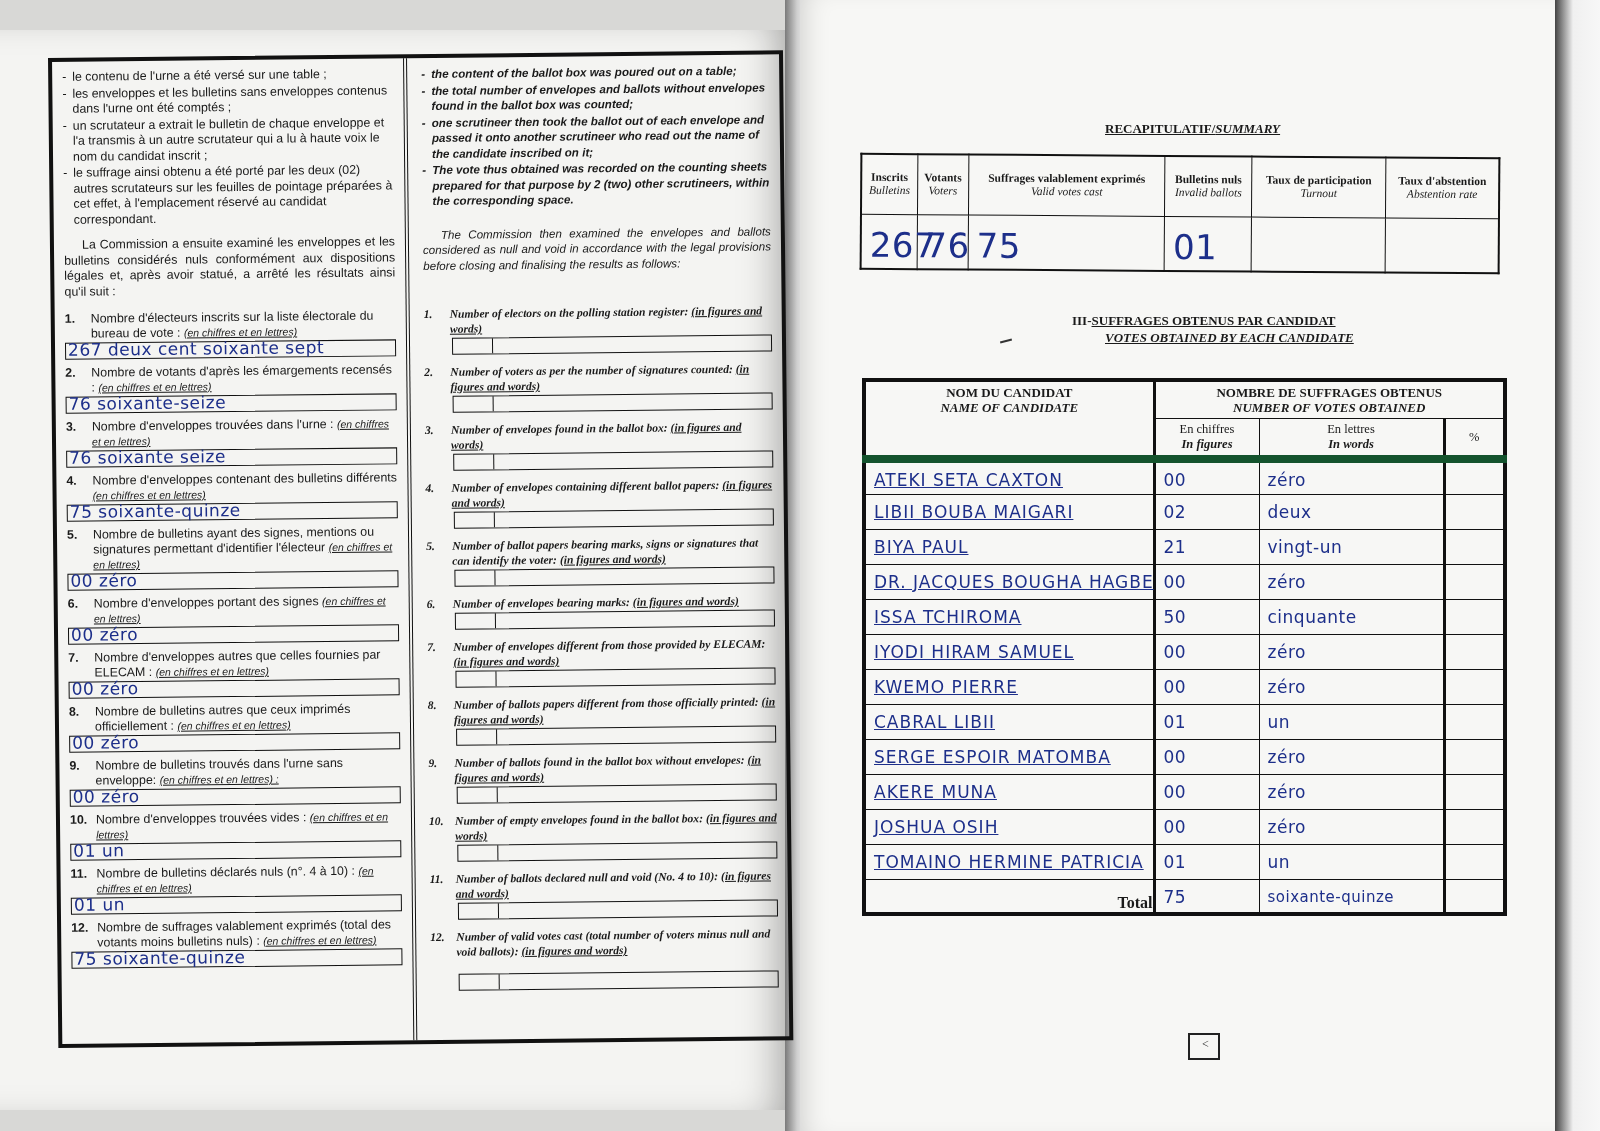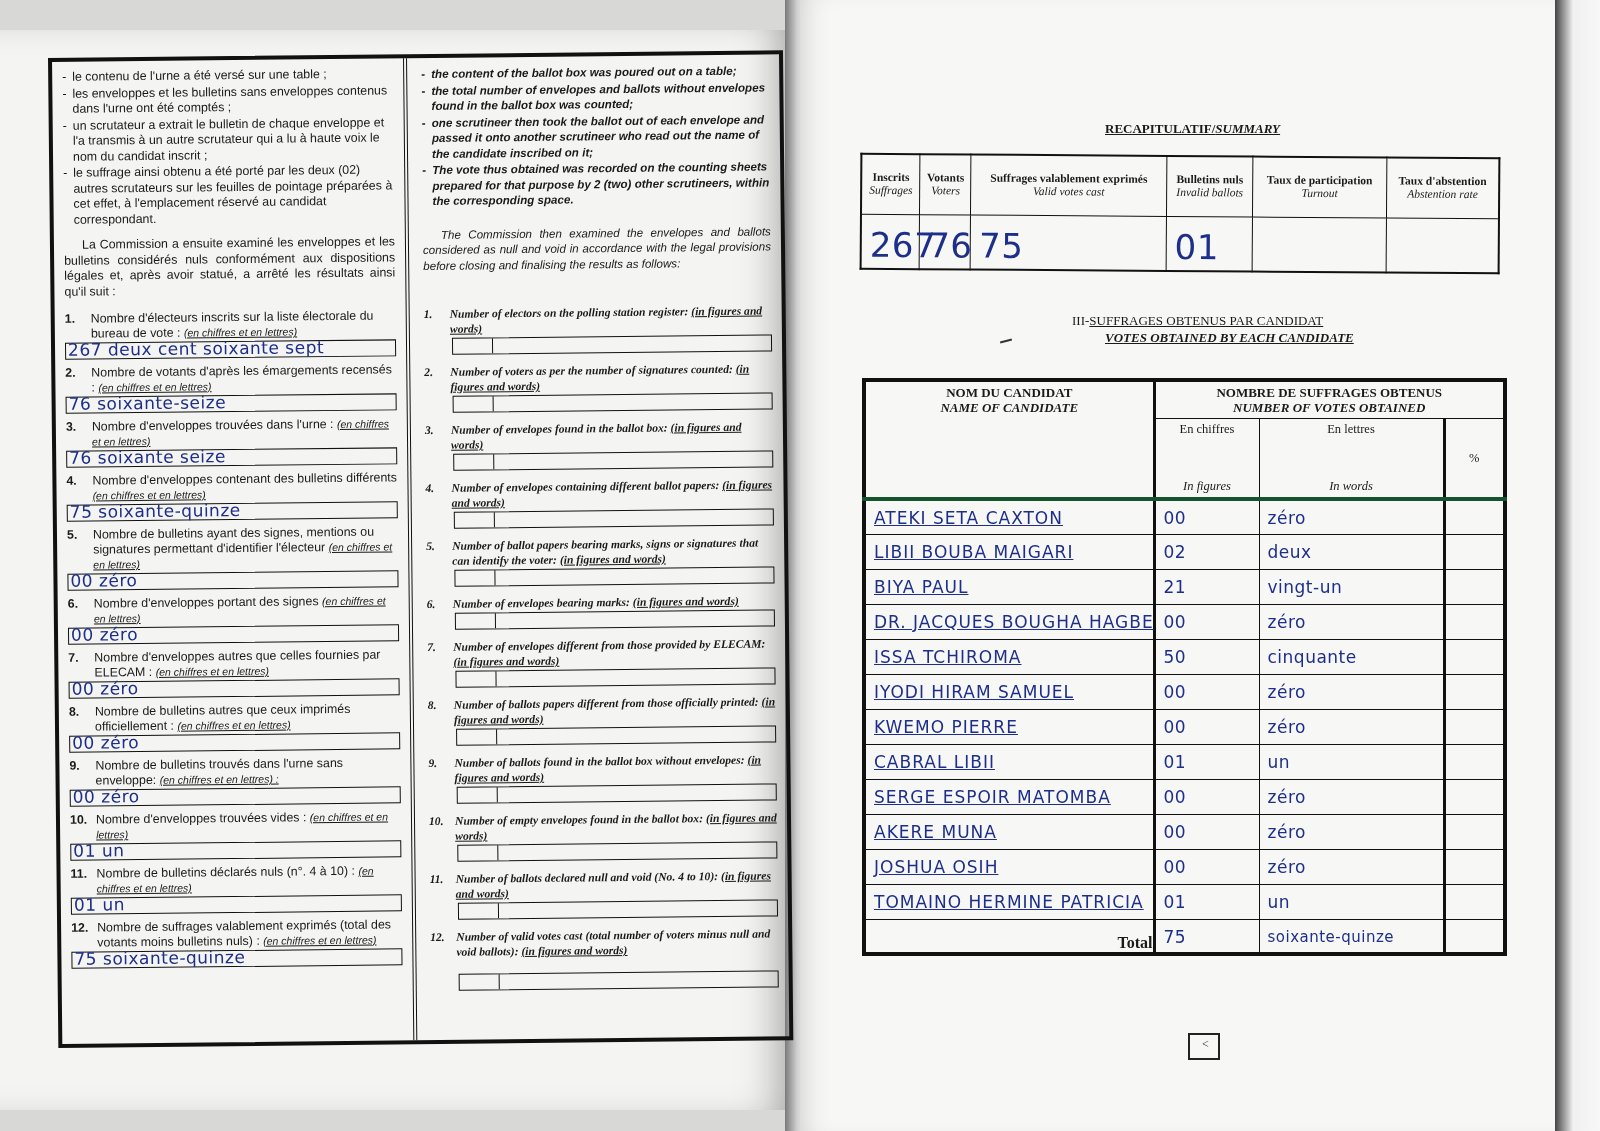--- a/index.html
+++ b/index.html
@@ -75,44 +75,44 @@
   .summary-table {
     position: absolute; left: 860px; top: 155px; width: 640px;
     border: 2px solid #111; transform: rotate(0.4deg);
   }
   .summary-table th, .summary-table td { border: 1.5px solid #111; text-align: center; }
   .summary-table th { height: 60px; font-size: 11.5px; font-weight: 700; line-height: 13px; padding: 2px; }
   .summary-table th .en { font-style: italic; font-weight: 400; display: block; }
   .summary-table td { height: 55px; position: relative; }
   .summary-table td .hw { top: 16px; left: 8px; font-size: 34px; line-height: 28px; }
   .sec-title {
-    position: absolute; left: 1072px; top: 313px; font-weight: 400; font-size: 13px; text-align: right;
+    position: absolute; left: 1072px; top: 313px; font-weight: 700; font-size: 13px; text-align: right;
   }
   .sec-title u { text-decoration: underline; }
   .sec-title-en {
     position: absolute; left: 1105px; top: 330px; font-weight: 700; font-style: italic; font-size: 13px;
     text-decoration: underline;
   }
   .dash-mark { position: absolute; left: 1000px; top: 340px; width: 12px; height: 2px; background: #333; transform: rotate(-15deg); }
   .cand-table {
     position: absolute; left: 862px; top: 378px; width: 645px;
     border: 4px solid #111;
   }
   .cand-table th, .cand-table td { border: 1.5px solid #111; }
   .cand-table th { font-size: 13px; font-weight: 700; line-height: 15px; padding: 3px; text-align: center; }
   .cand-table th .en { font-style: italic; font-weight: 700; display: block; }
   .cand-table th.name-h { width: 290px; vertical-align: top; border-right: 3px solid #111; }
   .cand-table th.sub { font-weight: 400; font-size: 12.5px; }
-  .cand-table th.sub .en { font-weight: 400; margin-top: 42px; }
+  .cand-table th.sub .en { font-weight: 700; }
   .cand-table td { height: 35px; position: relative; }
   .cand-table td.name { border-right: 3px solid #111; }
   .cand-table td .hw { font-size: 17px; top: 9px; left: 8px; }
   .cand-table td.name .hw { text-decoration: underline; letter-spacing: 1px; }
   .cand-table td.total-cell { text-align: right; font-weight: 700; font-size: 16px; vertical-align: bottom; }
-  .cand-table tr.head-row { border-bottom: 4px solid #14532d; }
+  .cand-table tr.head-row { border-bottom: 8px solid #14532d; }
   .page-stamp {
     position: absolute; left: 1188px; top: 1033px; width: 32px; height: 27px;
     border: 2px solid #222;
   }
   .page-stamp span { position: absolute; left: 12px; top: 2px; font-size: 12px; }
 </style>
 </head>
 <body>
 
 <div class="spread">
@@ -364,21 +364,21 @@
         </div>
       </div>
     </div>
   </div>
 
   <div class="summary-title"><span>RECAPITULATIF/</span><i>SUMMARY</i></div>
 
   <table class="summary-table">
     <tbody>
         <tr>
-      <th><span>Inscrits</span><span class="en">Suffrages</span></th>
+      <th><span>Inscrits</span><span class="en">Bulletins</span></th>
       <th><span>Votants</span><span class="en">Voters</span></th>
       <th><span>Suffrages valablement exprimés</span><span class="en">Valid votes cast</span></th>
       <th><span>Bulletins nuls</span><span class="en">Invalid ballots</span></th>
       <th><span>Taux de participation</span><span class="en">Turnout</span></th>
       <th><span>Taux d'abstention</span><span class="en">Abstention rate</span></th>
     </tr>
     <tr>
       <td>
             <span class="hw">267</span>
           </td>

